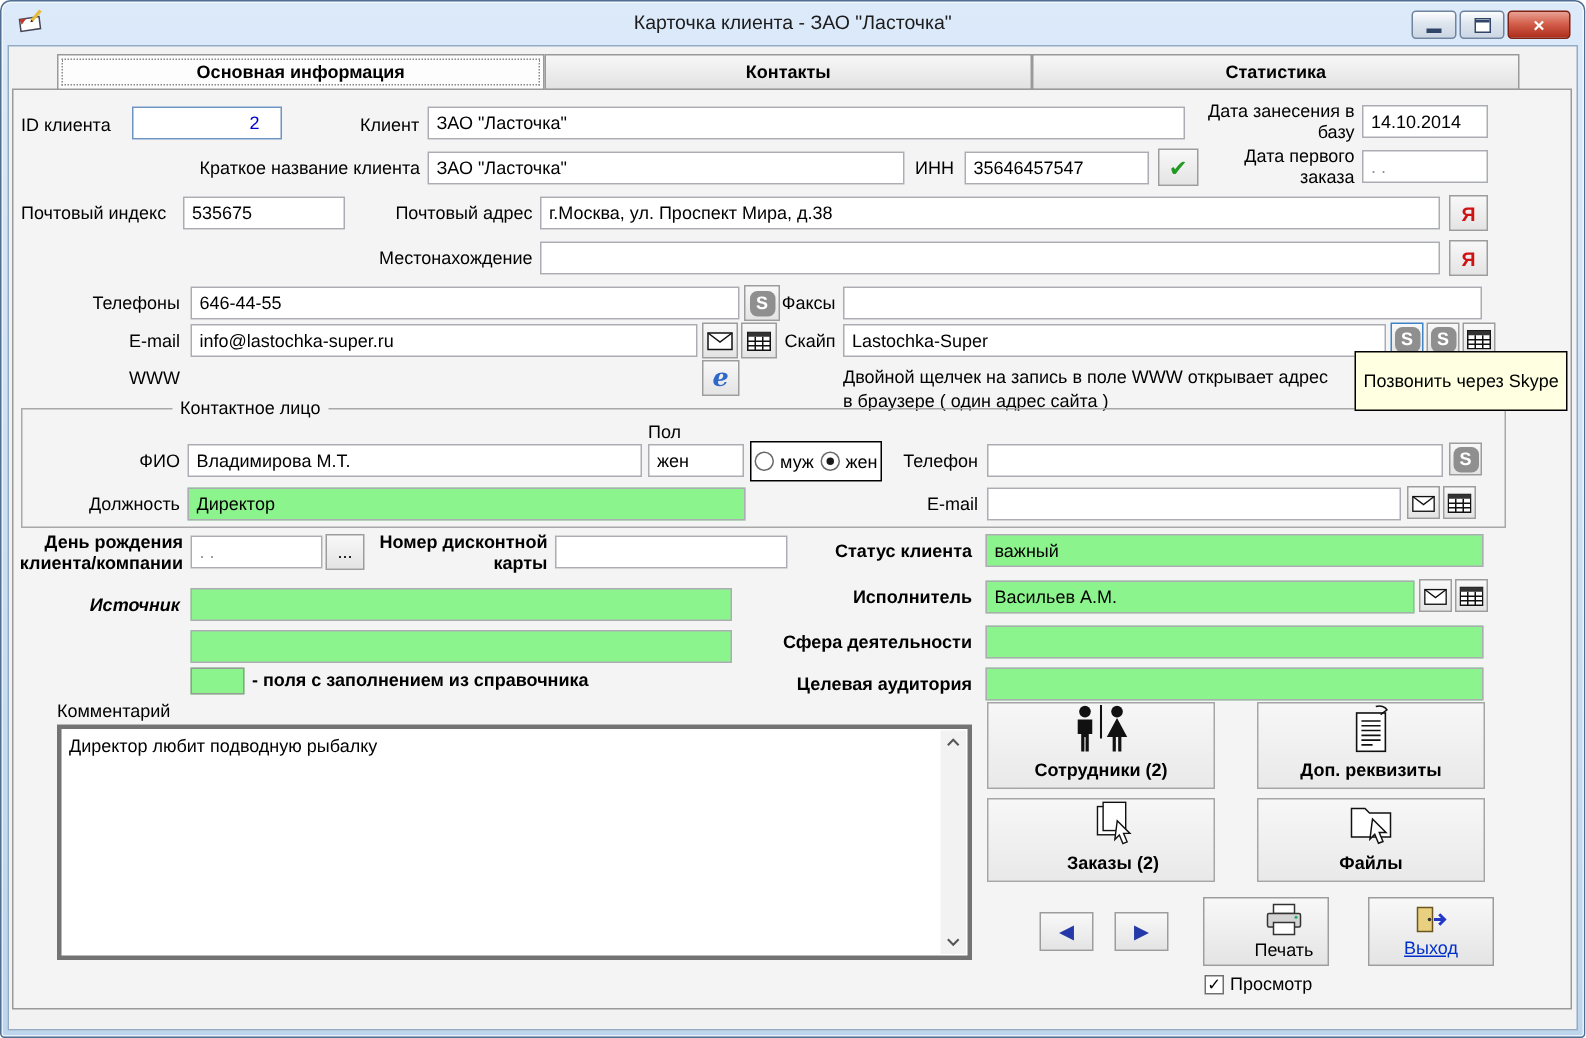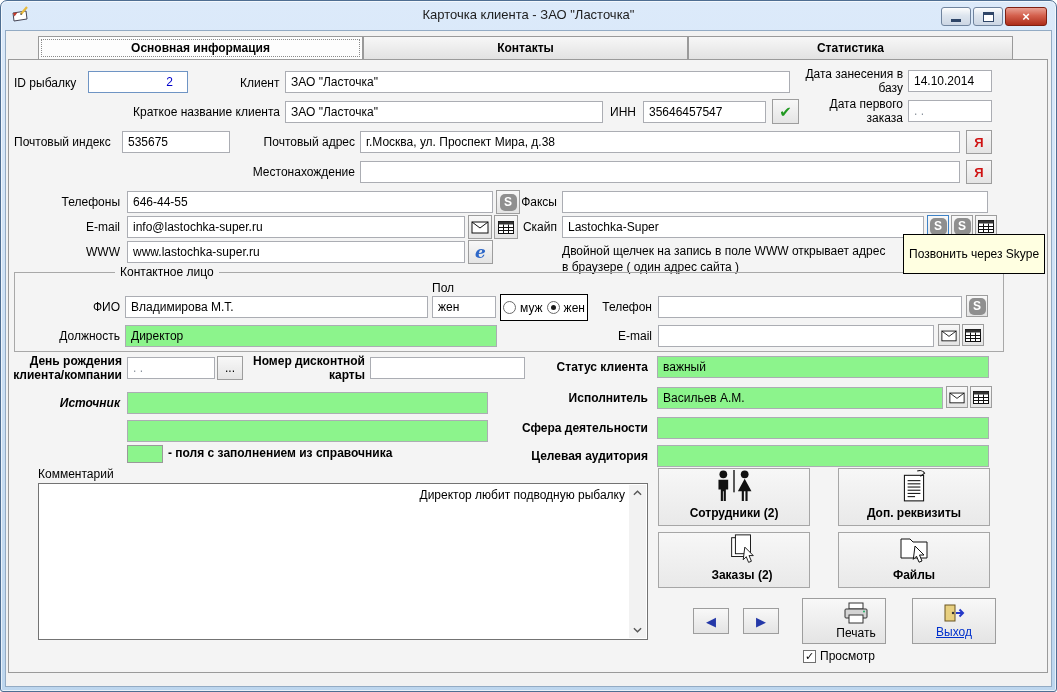--- a/index.html
+++ b/index.html
@@ -33,21 +33,21 @@
   .chk{color:#229922;font-weight:bold;font-size:15px;}
   .sico{width:17px;height:17px;border-radius:5px;background:#8f8f8f;color:#fff;font-weight:bold;font-size:12px;display:flex;align-items:center;justify-content:center;position:relative;}
   .eico{font-family:"DejaVu Serif","Liberation Serif",serif;font-style:italic;font-weight:bold;font-size:17px;color:#2e68c8;line-height:1;}
   .group{position:absolute;left:14px;top:272px;width:988px;height:78px;border:1px solid #a8a8a8;}
   .group .legend{position:absolute;left:100px;top:-8px;background:#f4f4f4;padding:0 5px;}
   .radiobox{position:absolute;left:500px;top:294px;width:86px;height:25px;border:1px solid #000000;background:#fff;display:flex;align-items:center;justify-content:center;gap:4px;}
   .radio{width:11px;height:11px;border:1px solid #6a6a6a;border-radius:50%;background:#fff;display:inline-flex;align-items:center;justify-content:center;}
   .radio .dot{width:5px;height:5px;border-radius:50%;background:#1a1a1a;}
   .swatch{position:absolute;left:127px;top:445px;width:34px;height:16px;background:#8cf48c;border:1px solid #999;}
   
-  .memo{position:absolute;left:38px;top:483px;width:610px;height:157px;border:1px solid #737373;background:#fff;box-sizing:border-box;text-align:right;}
+  .memo{position:absolute;left:38px;top:483px;width:610px;height:157px;border:3px solid #737373;background:#fff;box-sizing:border-box;}
   .memo .text{position:absolute;left:5px;top:4px;right:22px;}
   .memo .sb{position:absolute;right:1px;top:1px;bottom:1px;width:17px;background:#f2f2f2;}
   .memo .sb .ar{position:absolute;left:0;width:17px;height:16px;display:flex;align-items:center;justify-content:center;}
   
   .bigbtn{position:absolute;border:1px solid #a6a6a6;background:linear-gradient(#f7f7f7,#e9e9e9);display:flex;flex-direction:column;align-items:center;justify-content:flex-end;padding-bottom:5px;box-sizing:border-box;font-weight:bold;}
   .bigbtn svg{margin-bottom:3px;}
   .navbtn{font-size:13px;color:#2438a8;}
   .cb{width:13px;height:13px;border:1px solid #707070;background:#fff;display:flex;align-items:center;justify-content:center;font-size:11px;font-weight:bold;box-sizing:border-box;}
   .exitlbl{color:#0030cc;text-decoration:underline;}
   .tooltip{position:absolute;left:903px;top:234px;background:#ffffe1;border:1px solid #000;padding:12px 5px;white-space:nowrap;z-index:50;}
@@ -84,21 +84,21 @@
   </div>
 
   <div class="panel"></div>
 
   <div class="tabs">
     <div class="tab active">Основная информация</div>
     <div class="tab">Контакты</div>
     <div class="tab">Статистика</div>
   </div>
 
-  <div class="lbl" style="left:14px;top:76px;">ID рыбалку</div>
+  <div class="lbl" style="left:14px;top:76px;">ID клиента</div>
   <input class="fld" style="left: 88px; top: 71px; width: 100px; border-color: rgb(110, 148, 196); color: rgb(0, 0, 204); text-align: right; padding-right: 14px;" value="2">
   <div class="lbl" style="left:240px;top:76px;">Клиент</div>
   <input class="fld" style="left: 285px; top: 71px; width: 505px;" value="ЗАО &quot;Ласточка&quot;">
   <div class="lbl r" style="left:793px;top:67px;width:110px;">Дата занесения в базу</div>
   <input class="fld" style="left: 908px; top: 70px; width: 84px;" value="14.10.2014">
 
   <div class="lbl r" style="left:90px;top:105px;width:190px;">Краткое название клиента</div>
   <input class="fld" style="left: 285px; top: 101px; width: 318px;" value="ЗАО &quot;Ласточка&quot;">
   <div class="lbl" style="left:610px;top:105px;">ИНН</div>
   <input class="fld" style="left: 643px; top: 101px; width: 123px;" value="35646457547">
@@ -161,21 +161,20 @@
         <rect x="0.5" y="0.5" width="15" height="12" fill="#fff" stroke="#111"></rect>
         <rect x="0.5" y="0.5" width="15" height="3" fill="#333"></rect>
         <line x1="0.5" y1="6.5" x2="15.5" y2="6.5" stroke="#111"></line>
         <line x1="0.5" y1="9.5" x2="15.5" y2="9.5" stroke="#111"></line>
         <line x1="5.5" y1="3.5" x2="5.5" y2="12.5" stroke="#111"></line>
         <line x1="10.5" y1="3.5" x2="10.5" y2="12.5" stroke="#111"></line>
       </svg>
   </div>
 
   <div class="lbl r" style="left:40px;top:245px;width:80px;">WWW</div>
-  <input class="fld" style="left: 127px; top: 241px; width: 338px;" value="www.lastochka-super.ru">
   <div class="btn" style="left:468px;top:240px;width:25px;height:24px;">
       <span class="eico">e</span>
     </div>
   <div class="hint" style="top:243px;">Двойной щелчек на запись в поле WWW открывает адрес</div>
   <div class="hint" style="top:259px;">в браузере ( один адрес сайта )</div>
 
   <div class="group">
     <span class="legend">Контактное лицо</span>
   </div>
   <div class="lbl" style="left:432px;top:281px;">Пол</div>

